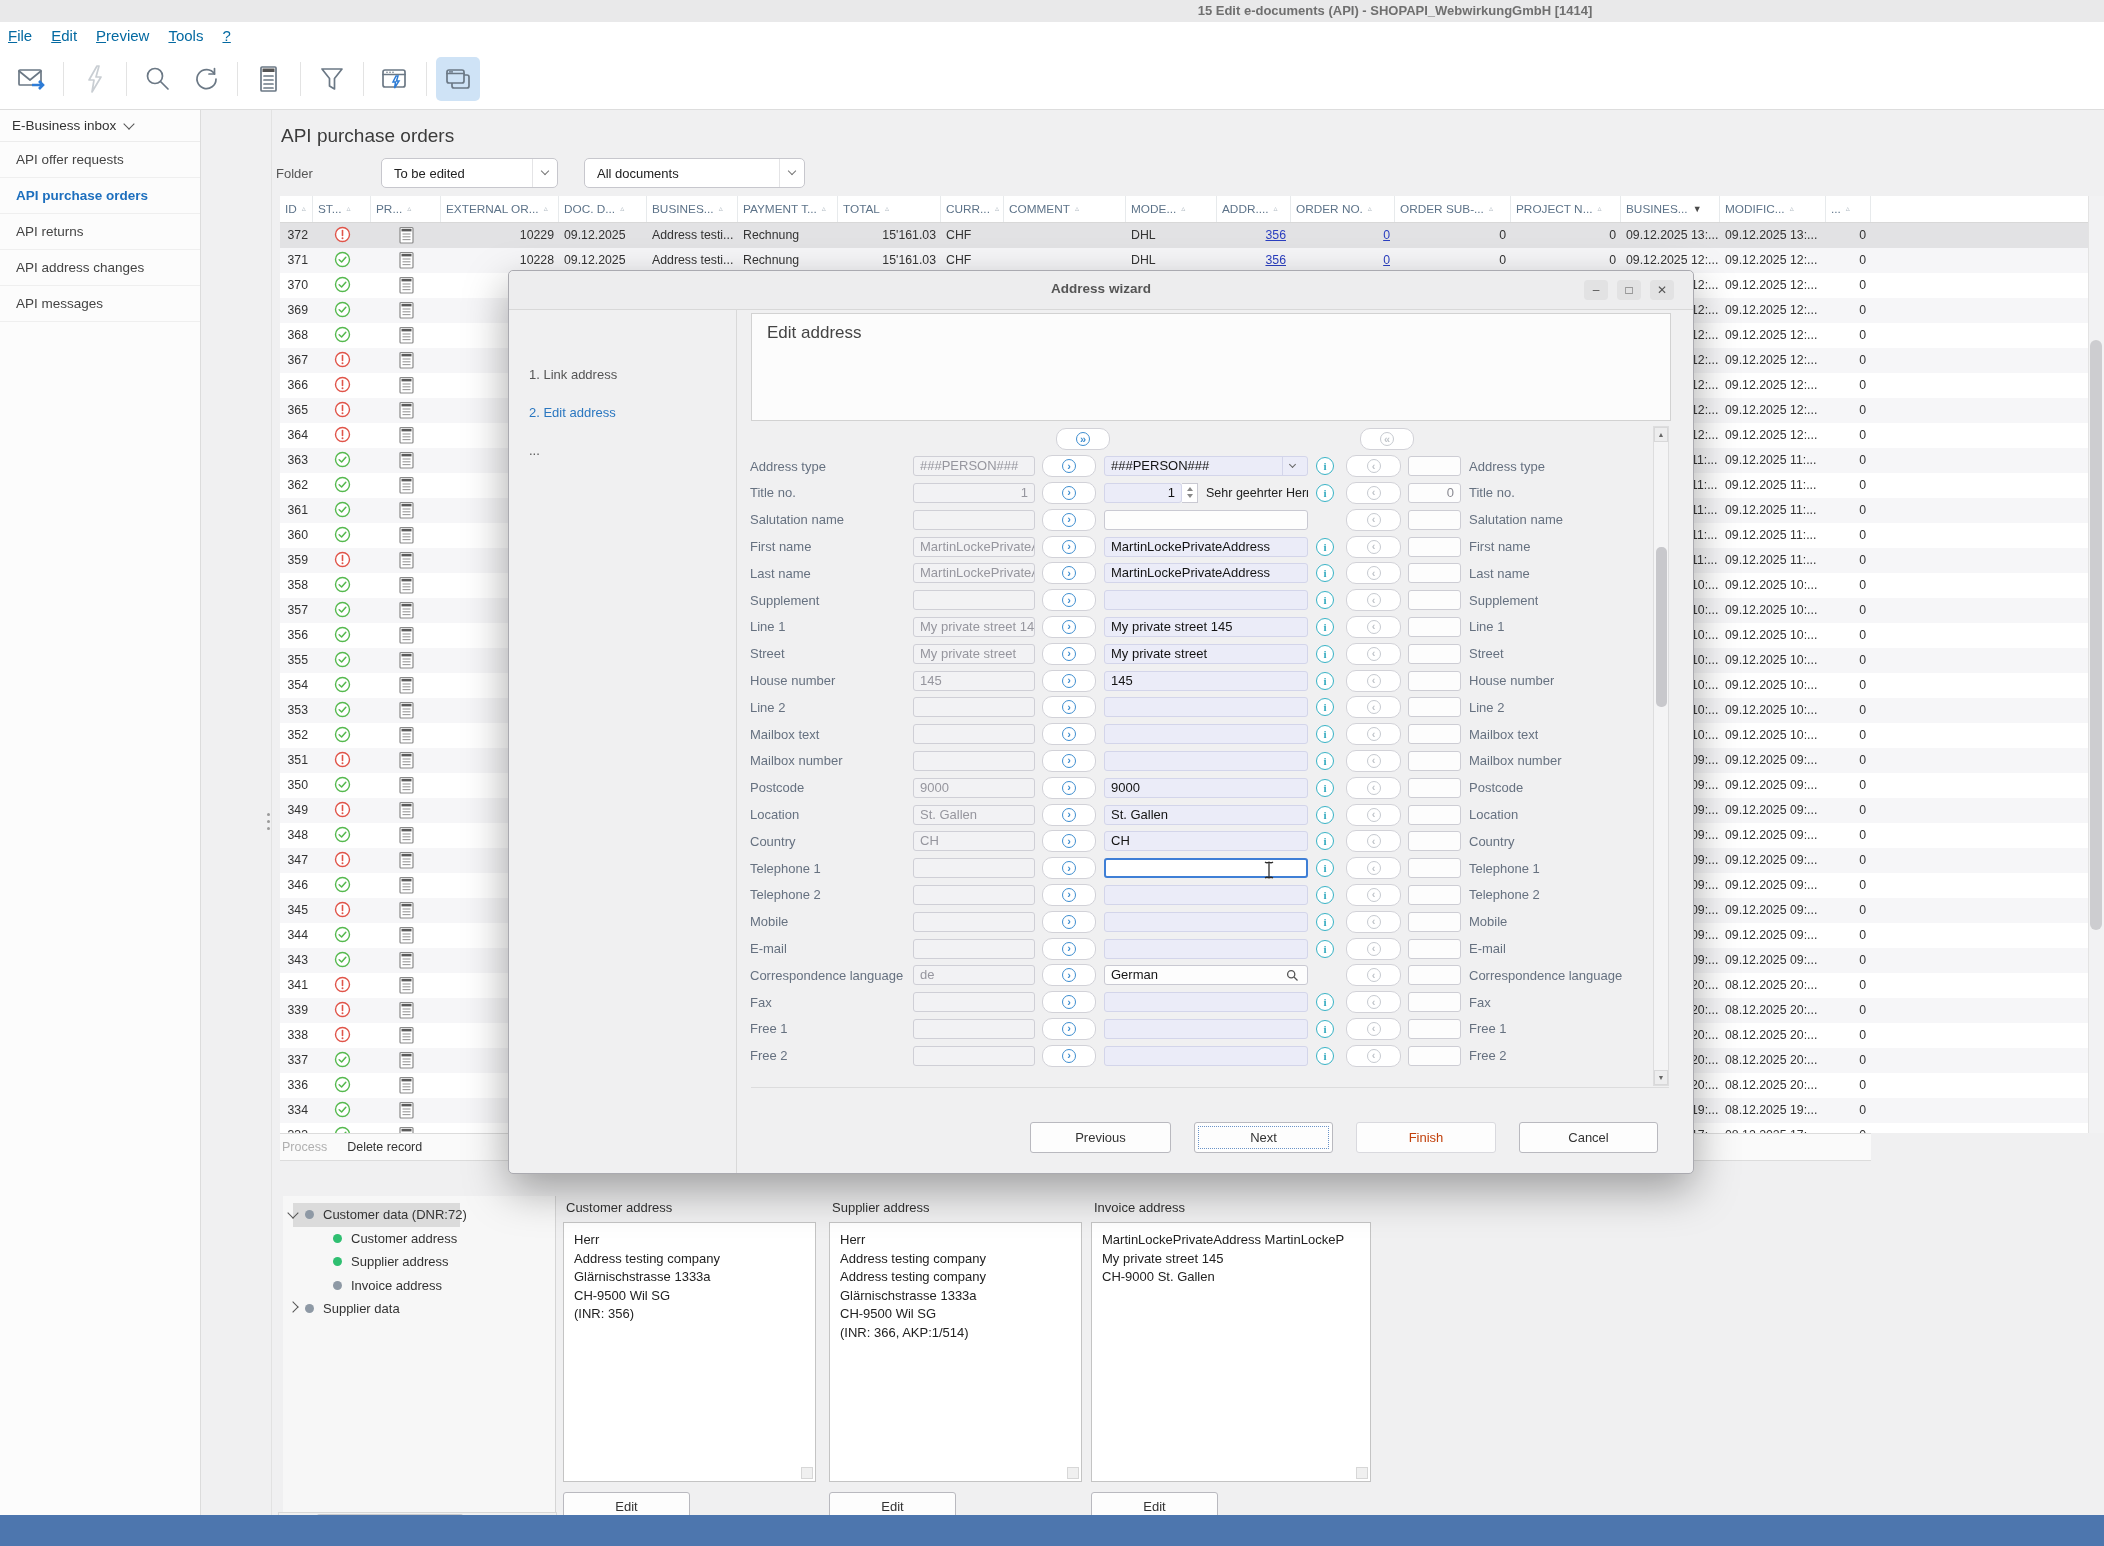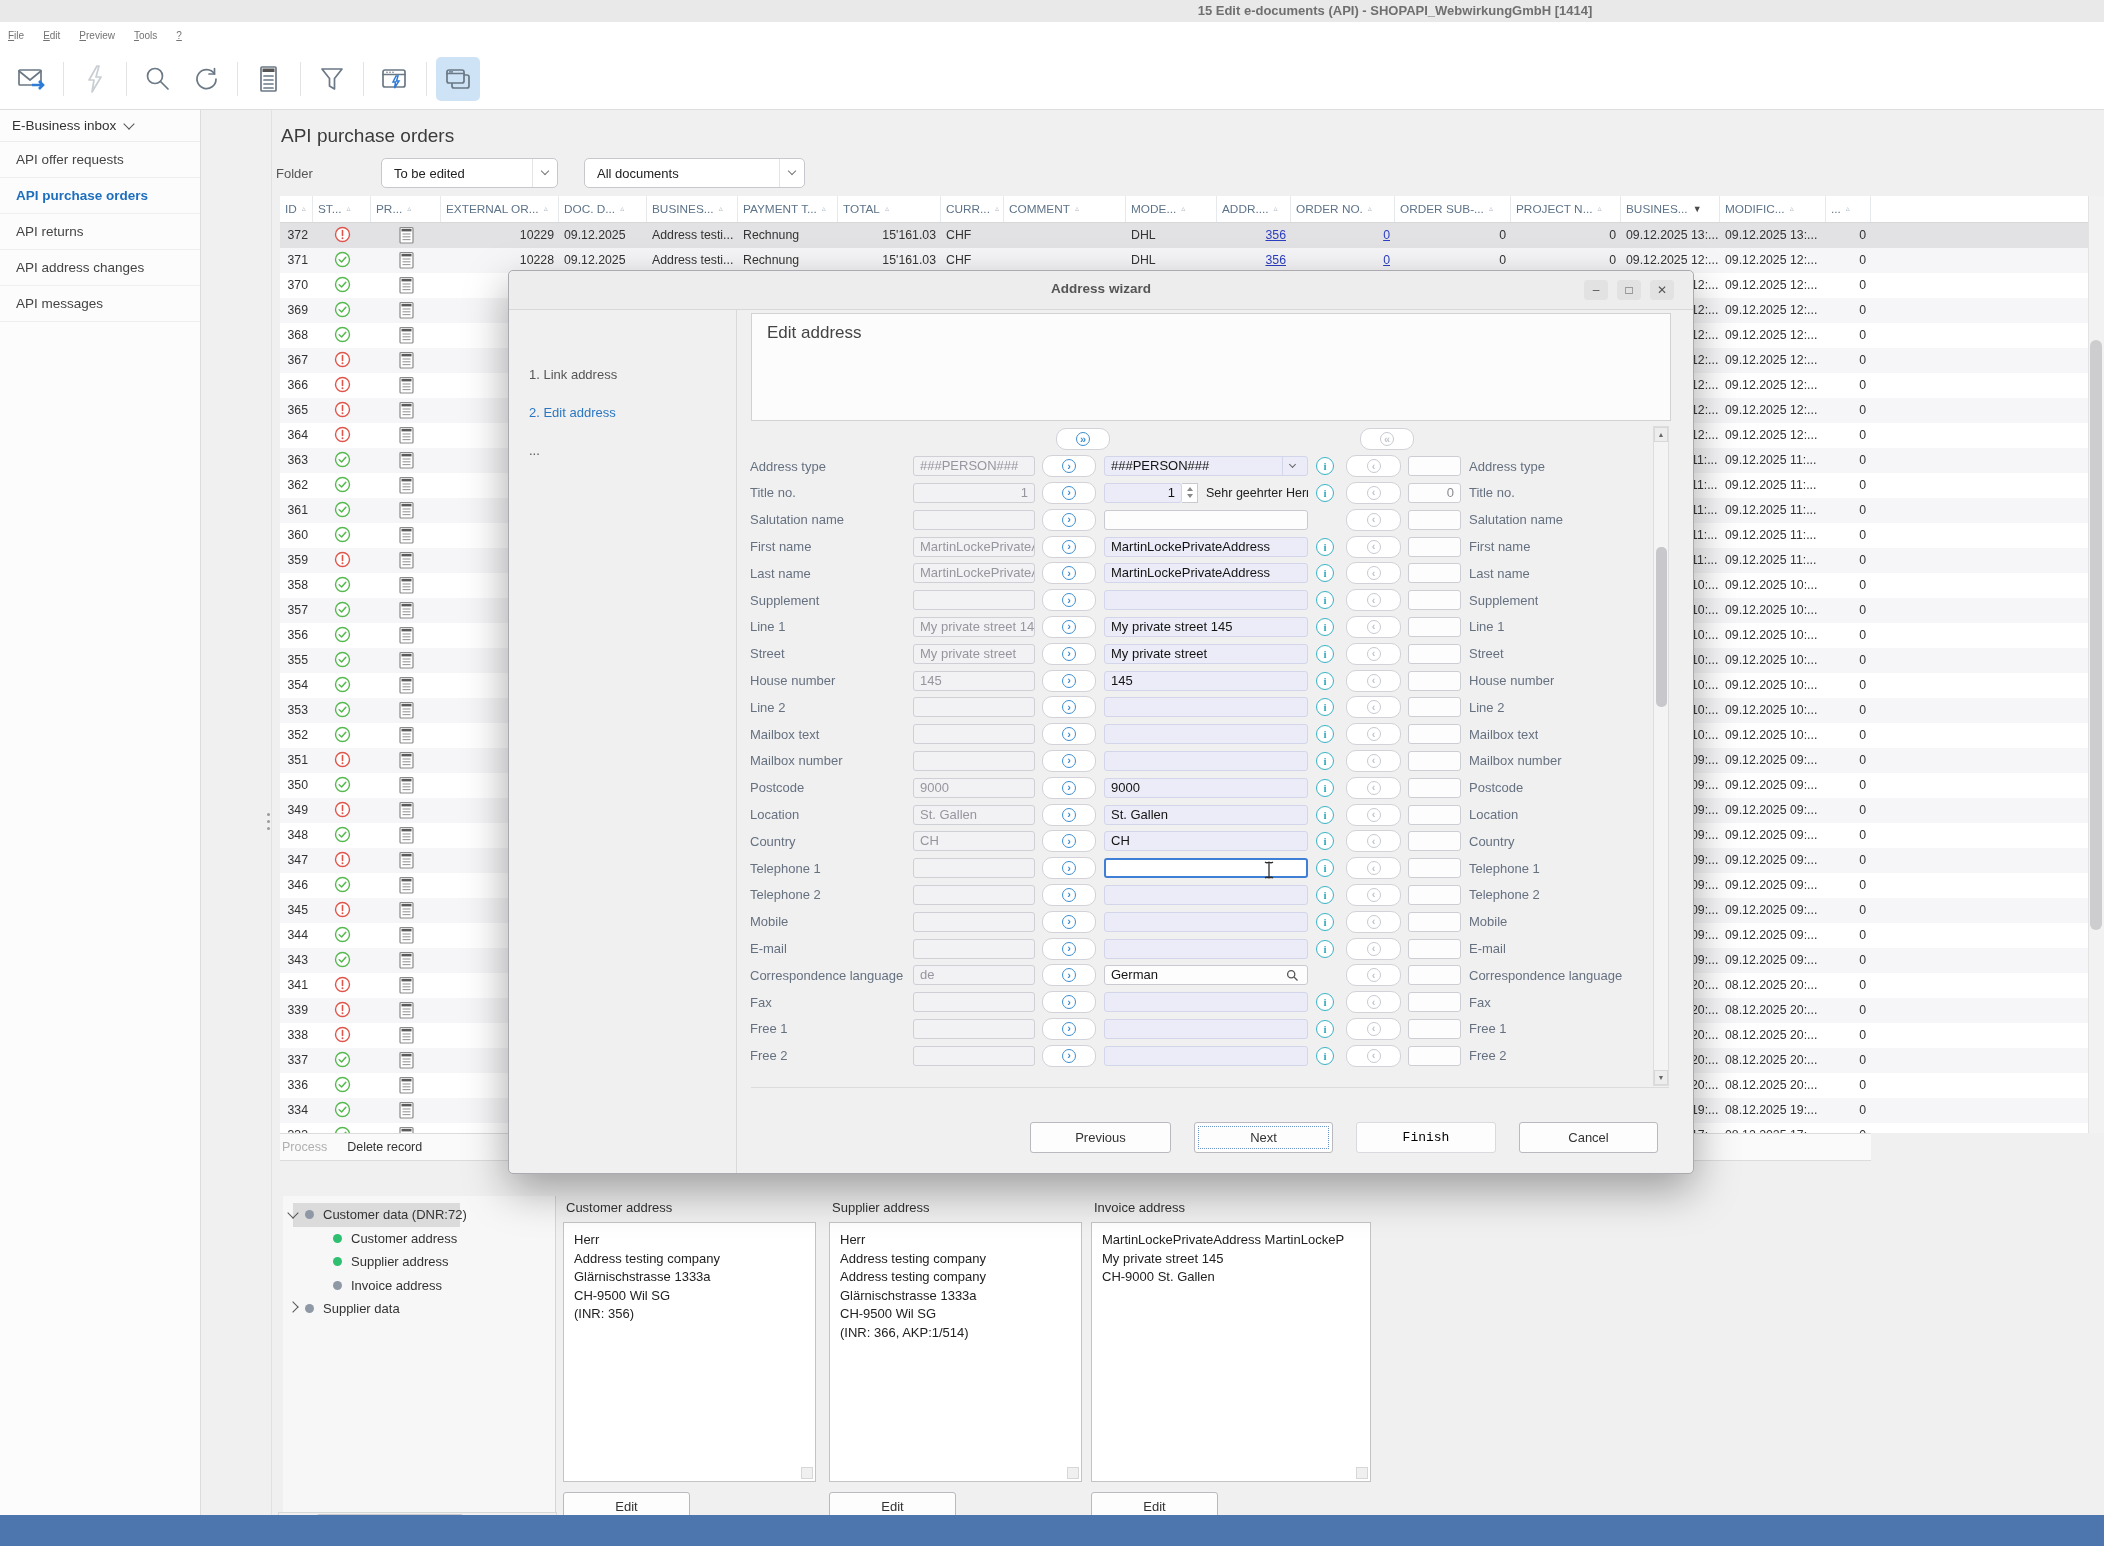--- a/index.html
+++ b/index.html
@@ -3,21 +3,21 @@
 <meta charset="utf-8">
 <style>
   html,body{margin:0;padding:0;}
   body{font-family:"Liberation Sans","DejaVu Sans",sans-serif;background:#d5d5d5;}
   #stage{position:relative;width:2104px;height:1546px;background:#f0f0f1;overflow:hidden;}
   .abs{position:absolute;}
   
   #titlebar{left:0;top:0;width:2104px;height:22px;background:#e9e9ea;border-bottom:1px solid #dcdcdc;}
   #titlebar .ttl{position:absolute;left:686px;top:3px;width:1418px;text-align:center;font-size:13px;font-weight:bold;color:#6f6f6f;}
   #menubar{left:0;top:22px;width:2104px;height:26px;background:#ffffff;display:flex;align-items:center;padding-left:8px;box-sizing:border-box;gap:19px;}
-  .menu-item{font-size:10px;color:#737373;cursor:default;}
+  .menu-item{font-size:15px;color:#0369a1;cursor:default;}
   .menu-item u{text-decoration:underline;}
   #toolbar{left:0;top:48px;width:2104px;height:62px;background:#ffffff;border-bottom:1px solid #dddddd;display:flex;align-items:center;padding-left:8px;box-sizing:border-box;}
   .tb-btn{width:44px;height:44px;display:flex;align-items:center;justify-content:center;border-radius:5px;margin:0 2px;}
   .tb-btn.active{background:#cfe3f6;}
   .tb-sep{width:1px;height:34px;background:#e3e3e3;margin:0 7px;}
   
   #sidebar{left:0;top:110px;width:200px;height:1405px;background:#fcfcfc;border-right:1px solid #dcdcdc;}
   #sb-header{height:31px;display:flex;align-items:center;padding-left:12px;font-size:13.5px;color:#333;border-bottom:1px solid #ececec;gap:9px;}
   .sb-item{height:35px;display:flex;align-items:center;padding-left:16px;font-size:13.5px;color:#444;border-bottom:1px solid #efefef;cursor:pointer;}
   .sb-item.active{color:#1d6fbe;font-weight:bold;}
@@ -107,21 +107,21 @@
   .info-sp{width:18px;margin-right:12px;flex:none;}
   .backbtn{width:53px;margin-right:7px;}
   .rinput{width:53px;background:#fdfdfd;border:1px solid #cdcdd4;color:#8a8a92;text-align:right;margin-right:8px;}
   .rlabel{font-size:13px;color:#667180;white-space:nowrap;overflow:hidden;}
   #fscroll{position:absolute;left:1144px;top:155px;width:16px;height:660px;background:#f4f4f5;border:1px solid #ddddde;box-sizing:border-box;}
   .fsar{position:absolute;left:0;width:14px;height:15px;background:#ededee;border:1px solid #d8d8d9;box-sizing:border-box;display:flex;align-items:center;justify-content:center;font-size:7px;color:#666;}
   #fthumb{position:absolute;left:2px;top:120px;width:11px;height:160px;background:#c8c8cc;border-radius:5px;}
   #fbottomline{position:absolute;left:242px;top:816px;width:918px;height:1px;background:#dcdcdd;}
   .dlg-btn{position:absolute;top:851px;height:31px;background:#fdfdfd;border:1px solid #b9b9bf;border-radius:3px;font-size:13px;color:#333;display:flex;align-items:center;justify-content:center;box-sizing:border-box;}
   .dlg-btn.focusring{outline:1px dotted #6a93c8;outline-offset:-5px;}
-  .dlg-btn.disabled{color:#000000;border-color:#d9d9de;font-family:Liberation Mono, monospace;}
+  .dlg-btn.disabled{color:#c2410c;border-color:#d9d9de;}
   #cursor{left:1262px;top:860px;width:14px;height:20px;}
 </style>
 </head>
 <body>
 
 <div id="stage">
 
   <div class="abs" id="titlebar">
     <span class="ttl">15 Edit e-documents (API) - SHOPAPI_WebwirkungGmbH [1414]</span>
   </div>

